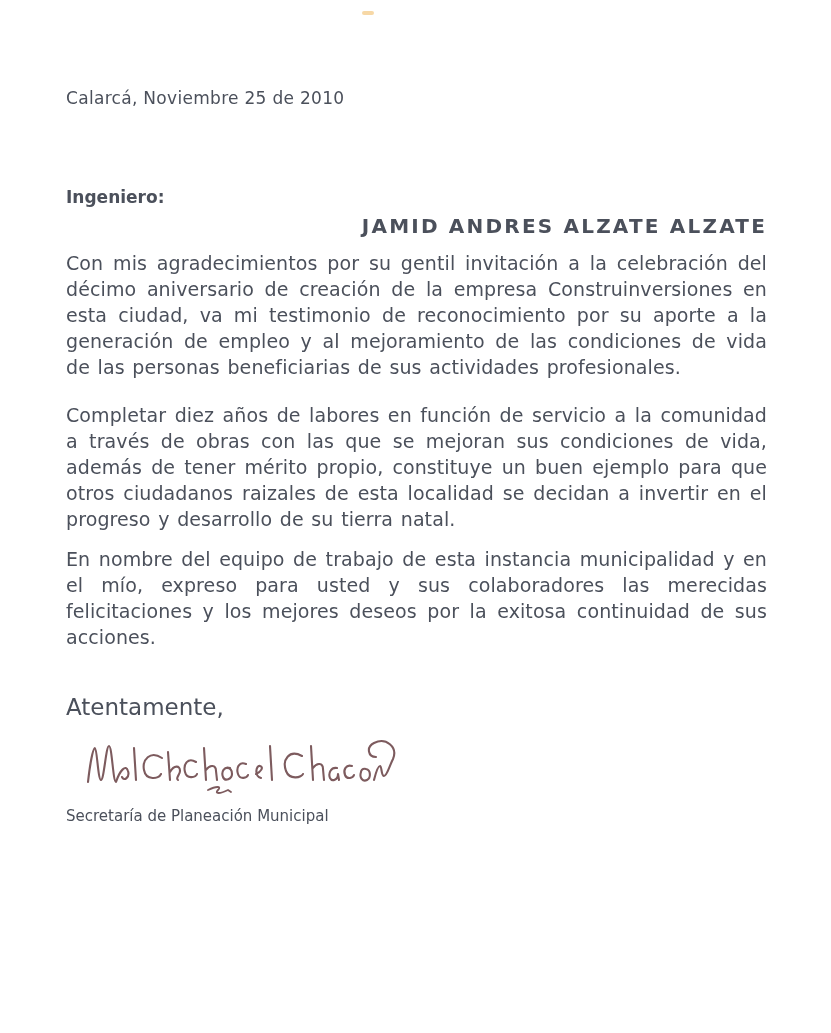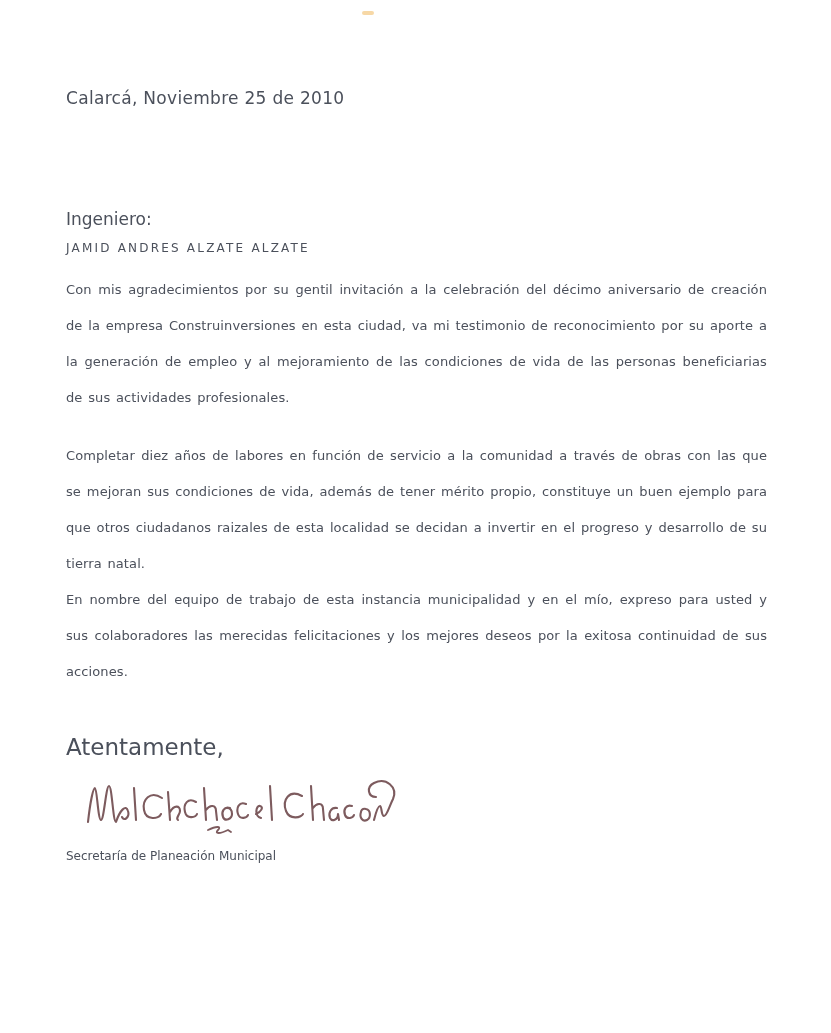--- a/index.html
+++ b/index.html
@@ -34,59 +34,61 @@
     top: 0;
     width: 701px;
   }
   .date-line {
     margin-top: 84px;
     font-size: 17px;
     line-height: 29px;
     letter-spacing: 0.3px;
   }
   .address-block {
-    margin-top: 92px;
+    margin-top: 70px;
     font-size: 17px;
     line-height: 29px;
+    font-weight: bold;
   }
   .recipient-name {
     letter-spacing: 2.2px;
-    font-size: 12px;
+    font-size: 20px;
+    text-align: right;
   }
   .body-par {
     margin: 0;
-    font-size: 13px;
-    line-height: 36px;
+    font-size: 19px;
+    line-height: 26px;
     text-align: justify;
     letter-spacing: 0.1px;
     word-spacing: 1.5px;
   }
   .par-1 { margin-top: 9px; }
   .par-2 { margin-top: 22px; }
-  .par-3 { }
+  .par-3 { margin-top: 14px; }
   .closing-line {
     margin-top: 43px;
     font-size: 23px;
     line-height: 29px;
   }
   .signature-block {
     margin-top: 12px;
   }
   .signature-svg {
     display: block;
     margin-left: 14px;
   }
   .signer-name {
     font-size: 17.5px;
     line-height: 26px;
     letter-spacing: 2.2px;
     margin-top: 0px;
   }
   .signer-title {
-    font-size: 12px;
+    font-size: 15px;
     line-height: 29px;
     margin-top: 2px;
   }
 </style>
 </head>
 <body>
 
 <div class="page">
 
   <div class="scan-artifact"></div>

